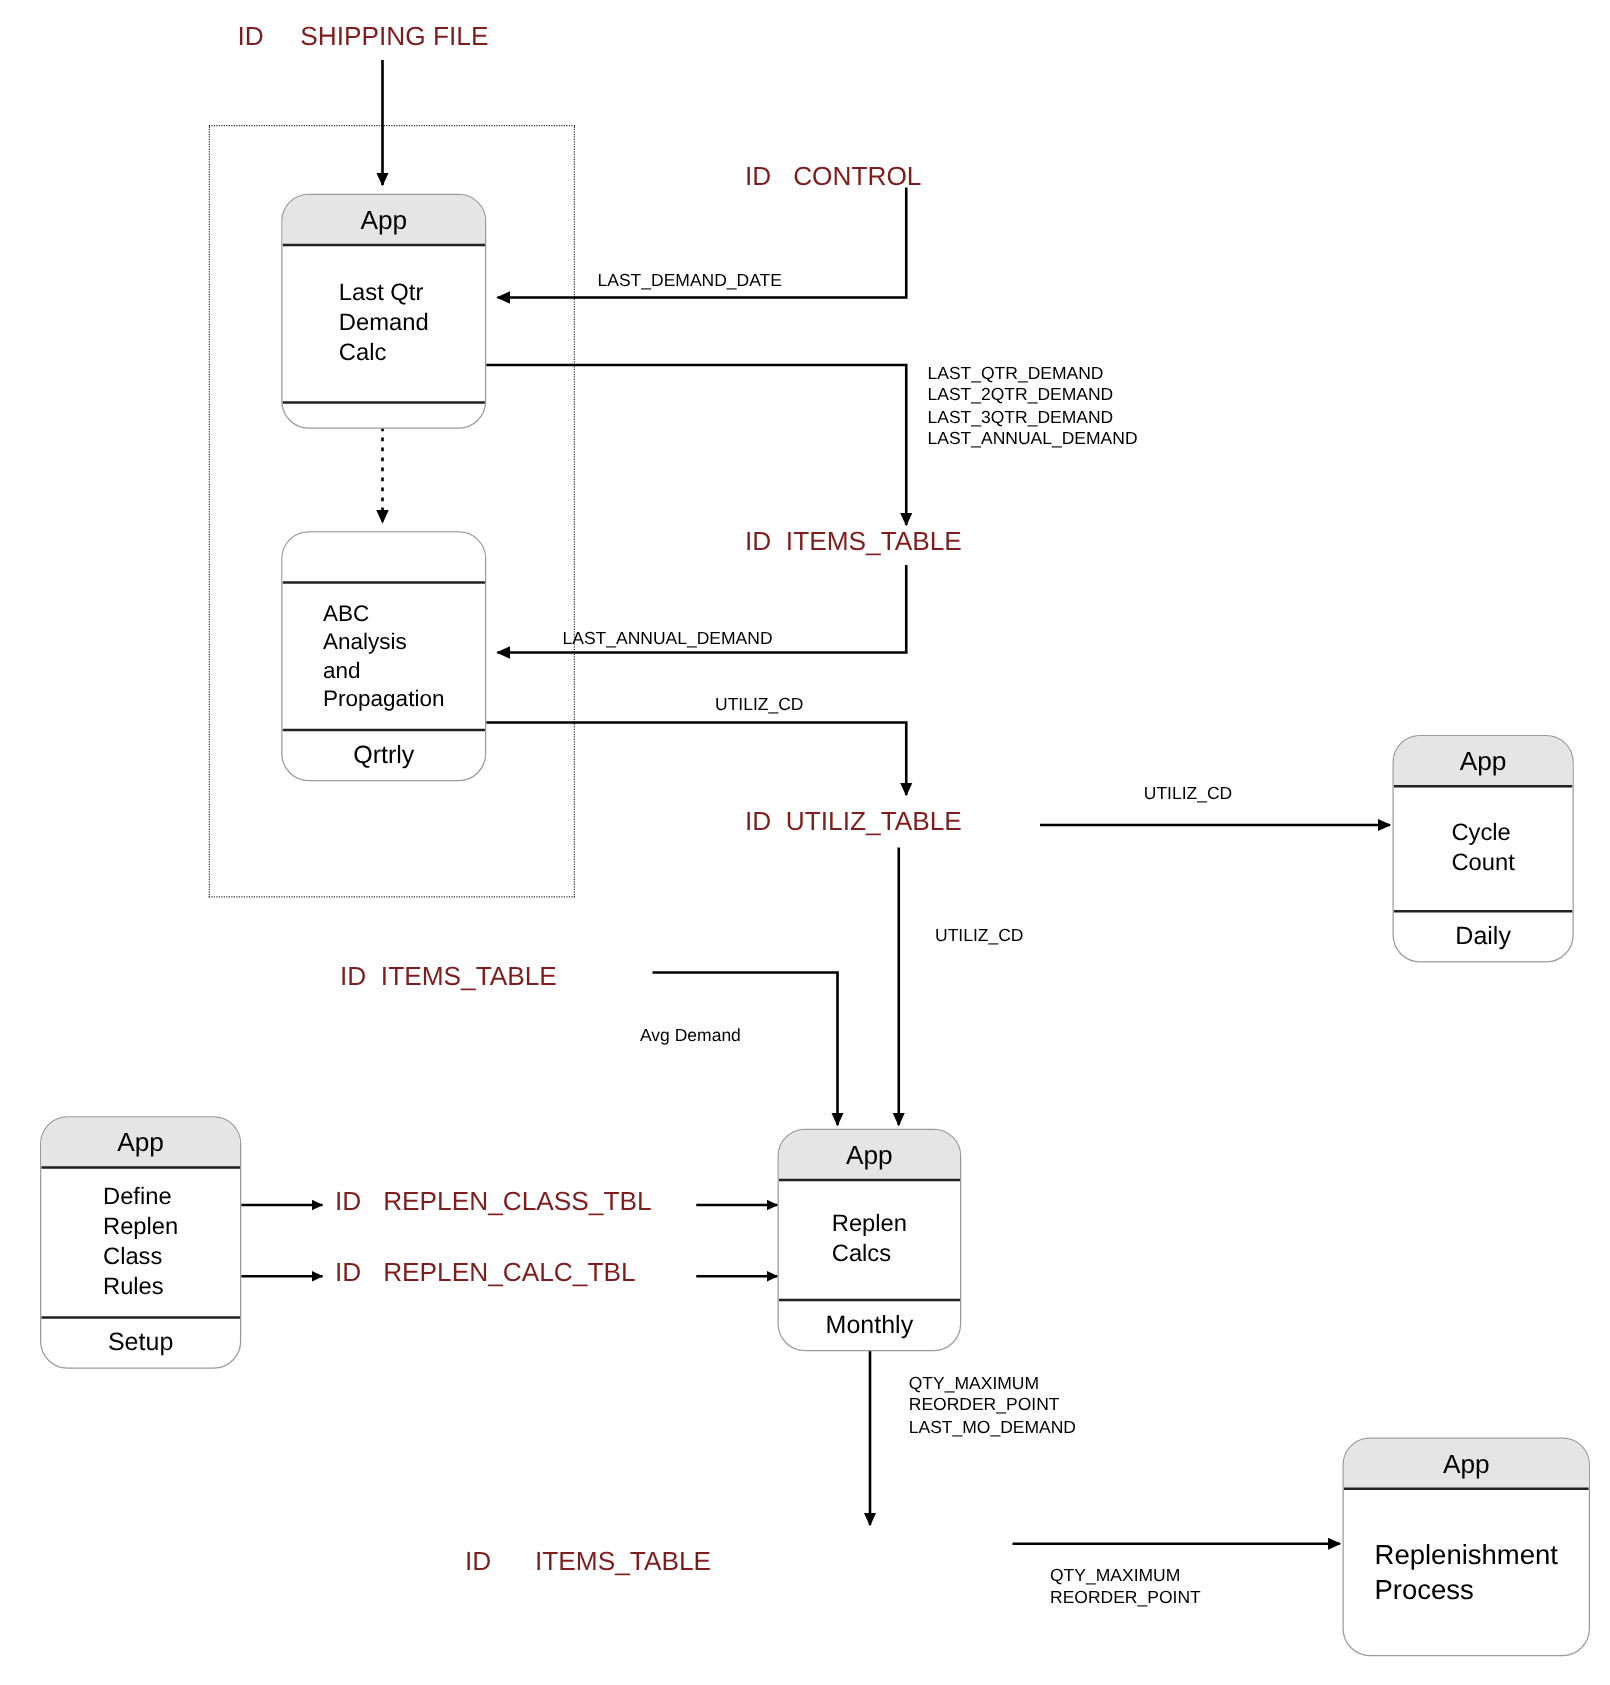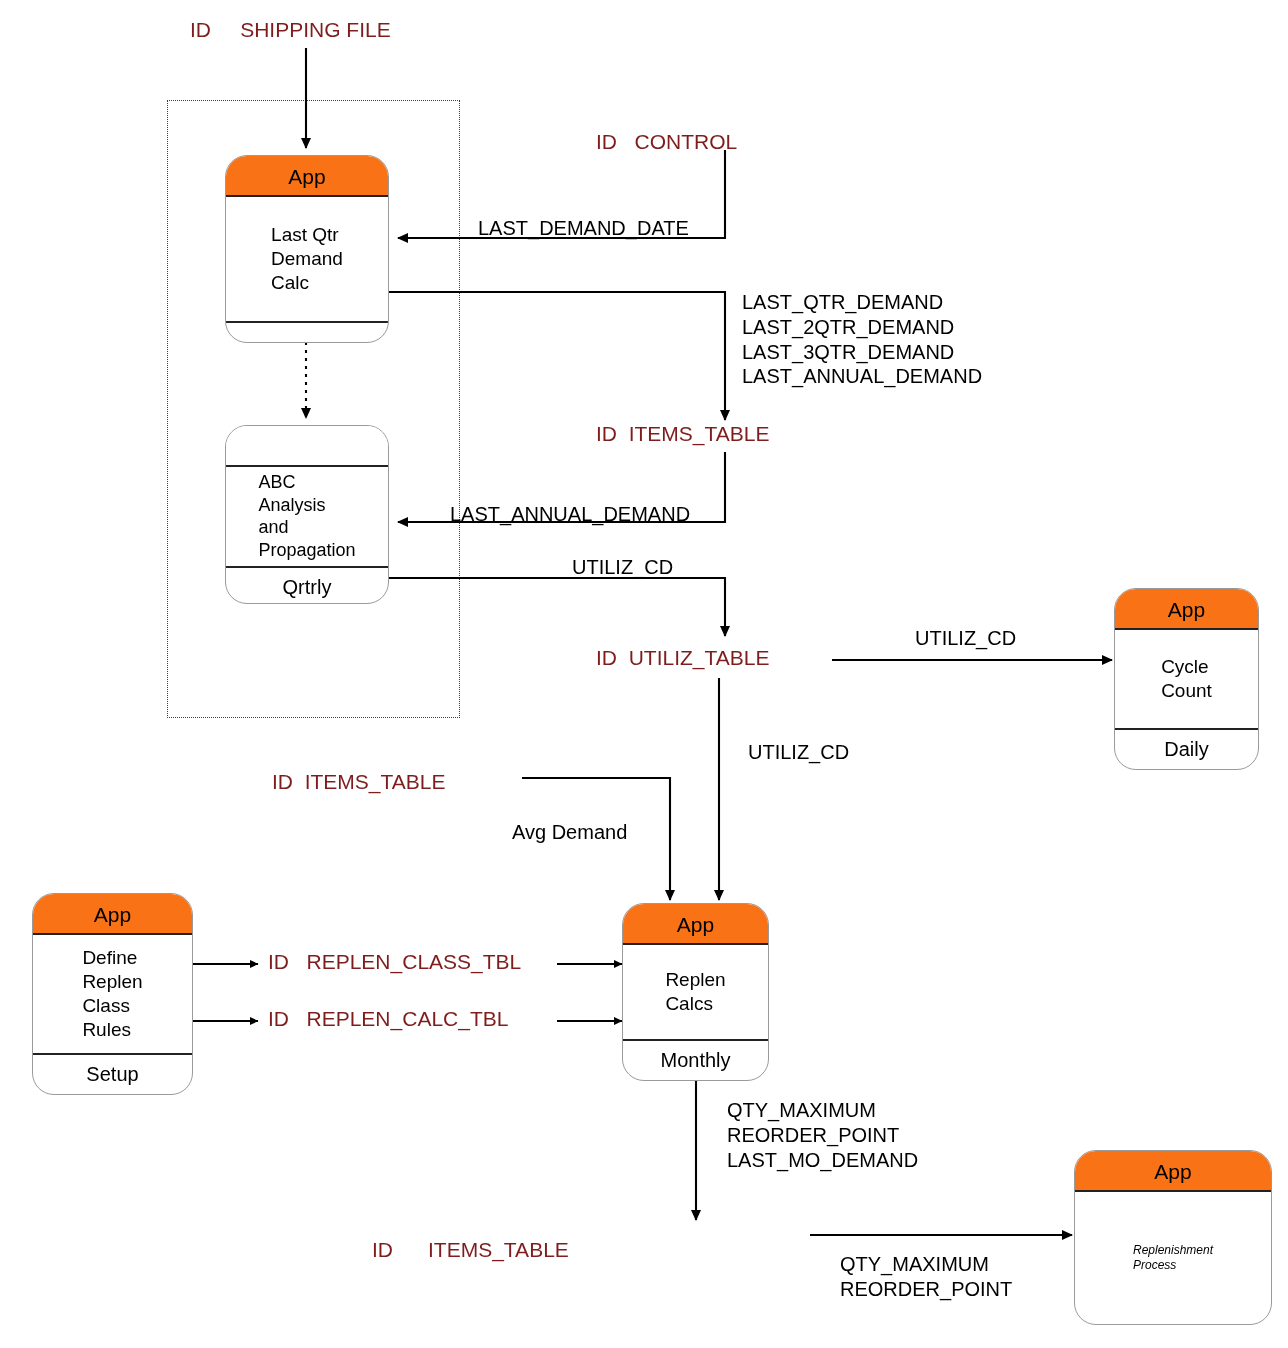--- a/index.html
+++ b/index.html
@@ -32,21 +32,21 @@
     box-sizing: border-box;
     border: 1.6px solid #9a9a9a;
     border-radius: 22px;
     background: #ffffff;
     display: flex;
     flex-direction: column;
     overflow: hidden;
   }
   .node .hdr {
     flex: 0 0 auto;
-    background: #f97316;
+    background: #e5e5e5;
     text-align: center;
     font-size: 21px;
     line-height: 1;
     padding: 10px 0 8px 0;
     border-bottom: 2.4px solid #222;
     color: #000;
   }
   .node .hdr.blank {
     background: #ffffff;
     color: transparent;
@@ -67,21 +67,21 @@
     line-height: 1;
     padding: 9px 0 10px 0;
     border-top: 2.4px solid #222;
   }
   .node .ftr.blank {
     color: transparent;
   }
   
   .lbl {
     position: absolute;
-    font-size: 20px;
+    font-size: 14px;
     line-height: 1.24;
     white-space: pre;
     color: #000;
   }
   .lbl.multi { white-space: pre-line; }
   .store {
     position: absolute;
     font-size: 21px;
     white-space: pre;
     color: #7f1d1d;
@@ -144,21 +144,21 @@
   </svg>
 
   <div class="node" style="left:225px; top:155px; width:164px; height:188px;">
     <div class="hdr">App</div>
     <div class="body" style="white-space:pre-line;">Last Qtr
 Demand
 Calc</div>
     <div class="ftr blank"></div>
   </div>
 
-  <div class="node" style="left:225px; top:425px; width:164px; height:179px;">
+  <div class="node" style="left:225px; top:425px; width:164px; height:200px;">
     <div class="hdr blank">&nbsp;</div>
     <div class="body" style="white-space:pre-line; font-size:18px;">ABC
 Analysis
 and
 Propagation</div>
     <div class="ftr">Qrtrly</div>
   </div>
 
   <div class="node" style="left:1114px; top:588px; width:145px; height:182px;">
     <div class="hdr">App</div>
@@ -178,21 +178,21 @@
 
   <div class="node" style="left:622px; top:903px; width:147px; height:178px;">
     <div class="hdr">App</div>
     <div class="body" style="white-space:pre-line;">Replen
 Calcs</div>
     <div class="ftr">Monthly</div>
   </div>
 
   <div class="node" style="left:1074px; top:1150px; width:198px; height:175px;">
     <div class="hdr">App</div>
-    <div class="body" style="white-space:pre-line; font-size:12px;font-style:italic;">Replenishment
+    <div class="body" style="white-space:pre-line; font-size:22px;">Replenishment
 Process</div>
   </div>
 
   <div class="store" style="left:190px; top:18px;">ID     SHIPPING FILE</div>
 
   <div class="store" style="left:596px; top:130px;">ID   CONTROL</div>
 
   <div class="store" style="left:596px; top:422px;">ID  ITEMS_TABLE</div>
 
   <div class="store" style="left:596px; top:646px;">ID  UTILIZ_TABLE</div>

